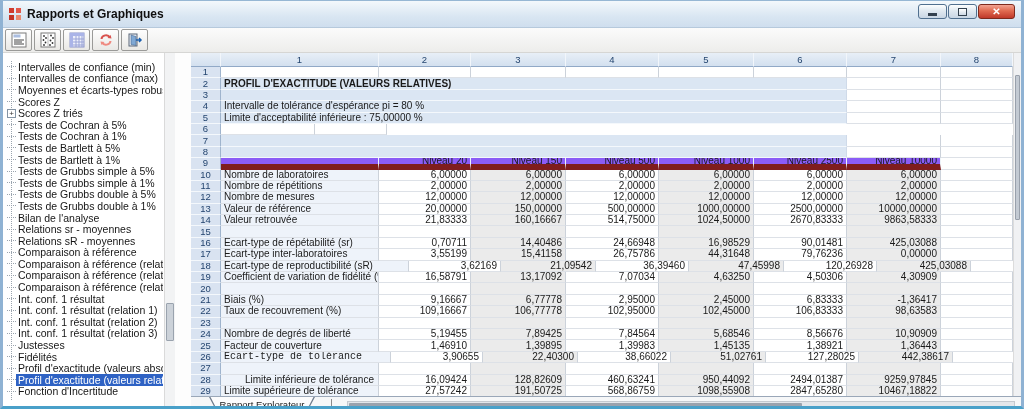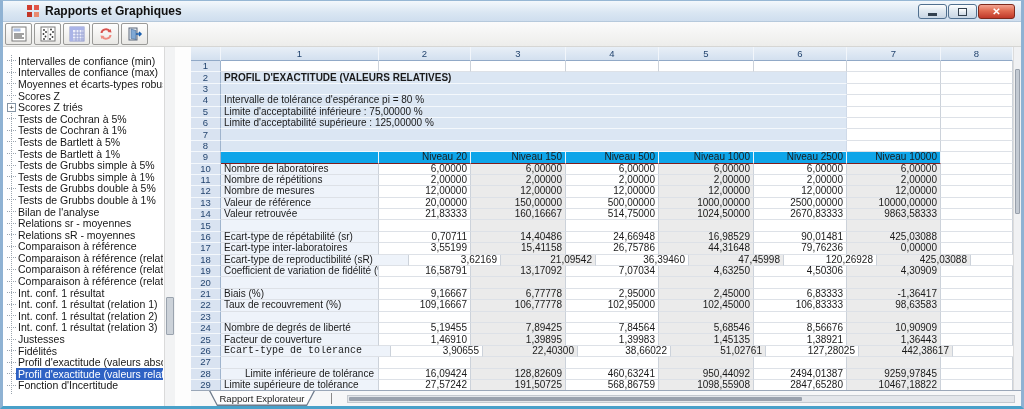--- a/index.html
+++ b/index.html
@@ -6,24 +6,24 @@
   html,body { width:1024px; height:409px; font-family:"Liberation Sans", sans-serif; background:#fff; }
 
   .window {
     position:relative; width:1024px; height:409px; overflow:hidden;
     border:3px solid #8fb2d3; border-top:1px solid #96b7d4; border-bottom-color:#49a0c9;
     background:#fff;
   }
 
   
   .titlebar {
-    position:relative; height:21px;
+    position:relative; height:27px;
     background:linear-gradient(#f3f8fc, #d9e6f2 60%, #cfdeee);
     border-bottom:1px solid #b6c9dc;
-    display:flex; align-items:center; padding-left:24px;
+    display:flex; align-items:center; padding-left:6px;
   }
   .app-icon { width:13px; height:13px; margin-right:5px; display:inline-block; position:relative; flex:none; }
   .app-icon i { position:absolute; width:5px; height:5px; }
   .app-icon i:nth-child(1){ left:0; top:0;  background:#d03c2e; }
   .app-icon i:nth-child(2){ left:7px; top:0; background:#e2574a; }
   .app-icon i:nth-child(3){ left:0; top:7px; background:#c23527; }
   .app-icon i:nth-child(4){ left:7px; top:7px; background:#e98a70; }
   .title-text { font-size:12px; font-weight:600; color:#101010; }
 
   .win-controls { position:absolute; top:3px; right:6px; display:flex; gap:1px; }
@@ -89,21 +89,21 @@
   .c.hdr {
     background:linear-gradient(#e8eff7,#d3e0ef); color:#24456f; justify-content:center;
     border-right:1px solid #f2f6fb; border-bottom:1px solid #91a9c7; font-size:9.5px;
   }
   .c.gut {
     background:#d9e3f1; color:#24456f; justify-content:center; font-size:9.5px;
     border-right:1px solid #9fb4cd; border-bottom:1px solid #f4f8fc;
   }
   .c.band { background:#dbe6f3; border-bottom:1px solid #f4f8fc; border-right:1px solid #cfdae9; overflow:visible; position:relative; z-index:2; }
   .c.bold { font-weight:bold; }
-  .c.levels { background:#0ea5e9; border-right:1px solid #eef4fa; border-bottom:1px solid #7f1d1d; }
+  .c.levels { background:#8b5cf6; border-right:1px solid #eef4fa; border-bottom:6px solid #7f1d1d; }
   .c.label { background:#eef3fa; }
   .c.shade { background:#ebebeb; }
 
   .v-scroll { position:absolute; left:822px; top:0; bottom:16px; width:8px; background:#f0f1f3; border-left:1px solid #dcdcdc; }
   .v-thumb { position:absolute; left:1px; right:1px; top:22px; height:145px; background:#c3cad3; border:1px solid #98a0ab; border-radius:1px; }
 
   
   .bottom-bar { position:absolute; left:0; right:0; bottom:0; height:16px; background:#f6f7f8; border-top:1px solid #9aa7b8; }
   .sheet-tab {
     position:absolute; left:18px; top:0; width:106px; height:15px;
@@ -368,21 +368,20 @@
             <div class="c" style="width: 72px;"></div>
           </div>
           <div class="grid-row">
             <div class="c gut" style="width: 30px;">5</div>
             <div class="c band" style="width: 626px;">Limite d'acceptabilité inférieure : 75,00000 %</div>
             <div class="c" style="width: 94px;"></div>
             <div class="c" style="width: 72px;"></div>
           </div>
           <div class="grid-row">
             <div class="c gut" style="width: 30px;">6</div>
-            <div class="c band" style="width: 626px;">Limite d'acceptabilité supérieure : 125,00000 %</div>
             <div class="c" style="width: 94px;"></div>
             <div class="c" style="width: 72px;"></div>
           </div>
           <div class="grid-row">
             <div class="c gut" style="width: 30px;">7</div>
             <div class="c band" style="width: 626px;"></div>
             <div class="c" style="width: 94px;"></div>
             <div class="c" style="width: 72px;"></div>
           </div>
           <div class="grid-row">

